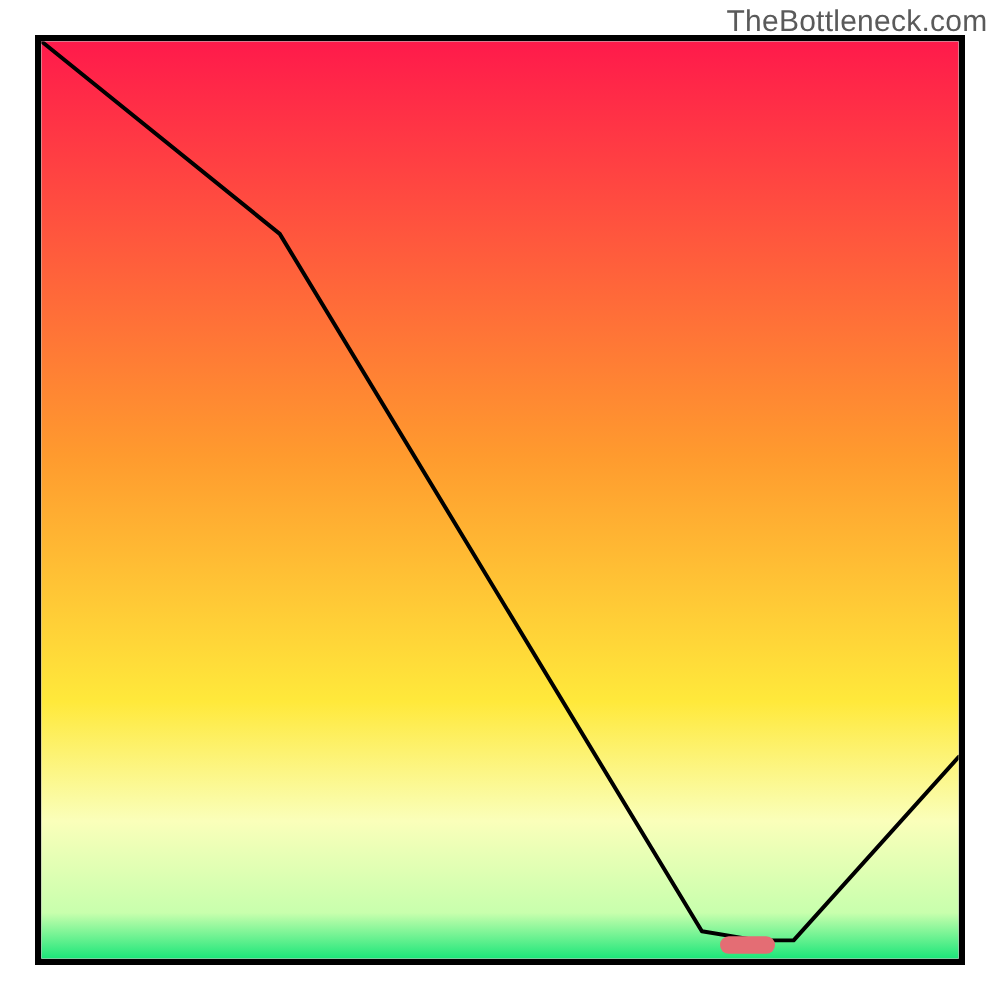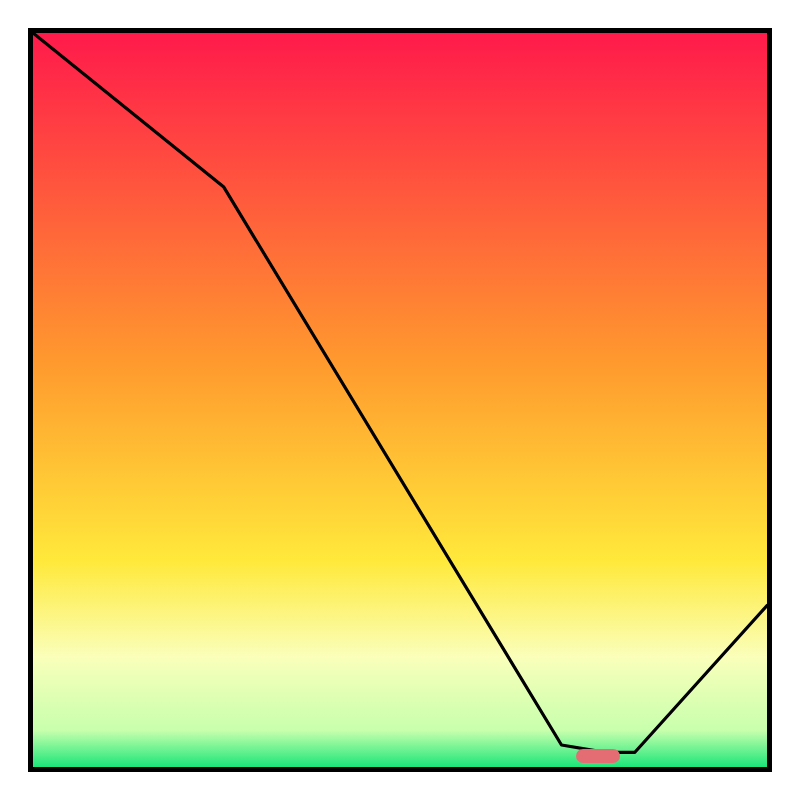--- a/index.html
+++ b/index.html
@@ -43,20 +43,21 @@
     position: absolute;
     height: 14px;
     border-radius: 7px;
     background: #e46d74;
     z-index: 3;
   }
 </style>
 </head>
 <body>
 <div class="wrap">
+  <div class="watermark">TheBottleneck.com</div>
 
   <div class="frame">
     <svg class="plot" viewBox="0 0 734 734" preserveAspectRatio="none">
       <defs>
         <linearGradient id="bg-grad" x1="0" y1="0" x2="0" y2="1">
 
         <stop offset="0%" stop-color="#ff1a4b"></stop>
             <stop offset="45%" stop-color="#ff9a2e"></stop>
             <stop offset="72%" stop-color="#ffe93b"></stop>
             <stop offset="85%" stop-color="#faffba"></stop>

